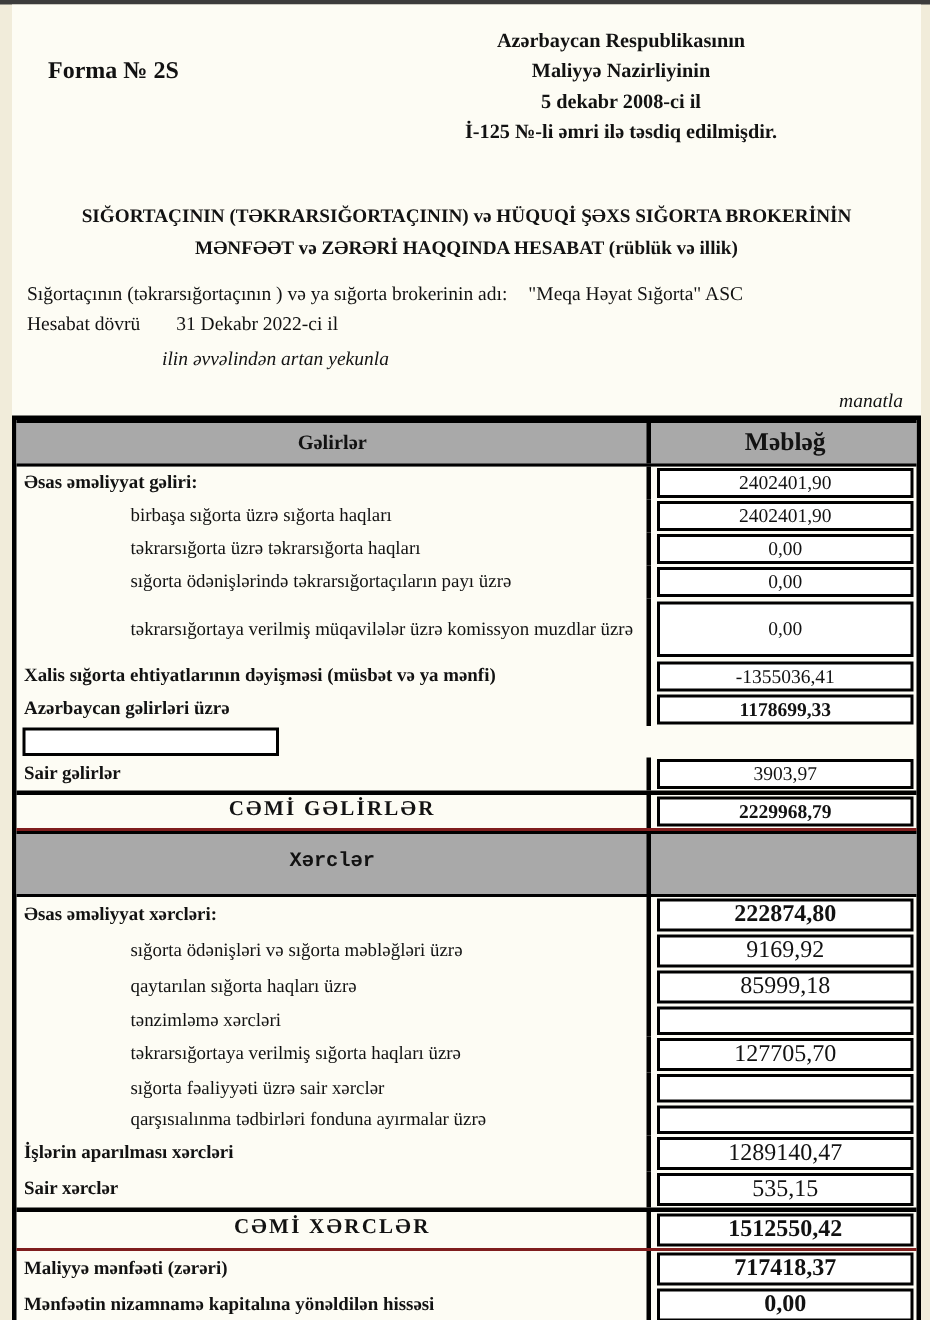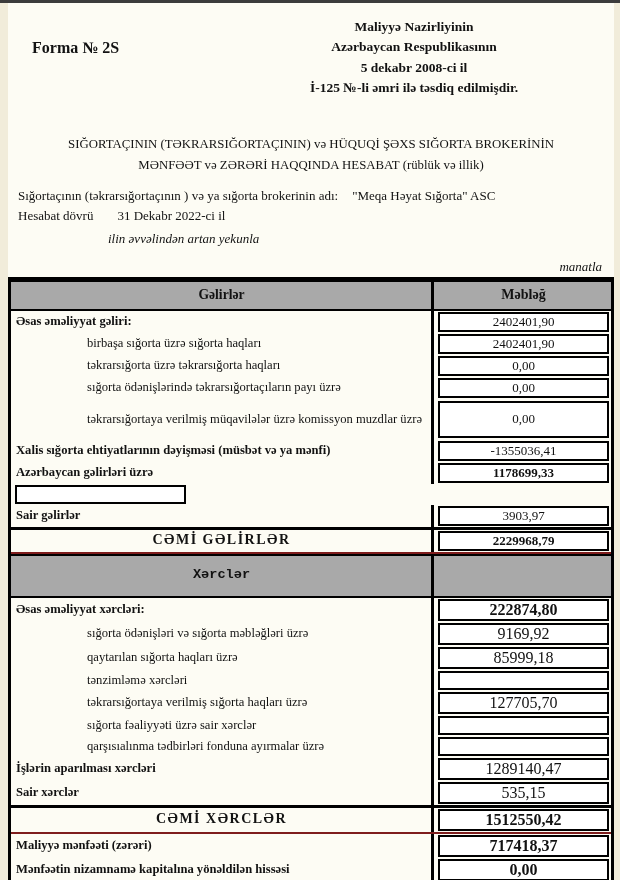--- a/index.html
+++ b/index.html
@@ -14,21 +14,21 @@
   .topline { position: absolute; top: 0; left: 0; right: 0; height: 3px; background: #3c3c3c; }
   .paper {
     position: absolute; top: 3px; left: 8px; right: 6px; bottom: 2px;
     background: #fdfcf4;
   }
   
   .top-header { display: flex; padding: 10px 4px 0 4px; }
   .form-number { margin: 26px 0 0 20px; font-weight: bold; font-size: 16px; white-space: nowrap; }
   .approval { margin-left: auto; width: 392px; text-align: center; font-weight: bold; font-size: 13.5px; line-height: 1.5; padding-top: 4px; }
   
-  .report-title { margin-top: 36px; text-align: center; font-weight: normal; font-size: 12.8px; line-height: 1.65; padding: 0 8px; }
+  .report-title { margin-top: 36px; text-align: center; font-weight: bold; font-size: 12.8px; line-height: 1.65; padding: 0 8px; }
   
   .info { margin-top: 10px; padding: 0 10px; font-size: 13px; line-height: 1.55; }
   .info .name { margin-left: 14px; }
   .info .period-value { margin-left: 24px; }
   .cumulative { font-style: italic; padding-left: 90px; font-size: 13px; margin-top: 2px; }
   .currency { font-style: italic; text-align: right; font-size: 13px; padding-right: 12px; margin-top: 10px; }
   
   .rtable { margin-top: 2px; border: 3px solid #000; background: #fdfcf4; }
   .trow { display: flex; align-items: stretch; }
   .cell-label {
@@ -50,40 +50,40 @@
   .vbox.lg { font-size: 16px; }
   .trow.data { min-height: 21px; }
   .trow.data.tall { min-height: 41px; }
   .trow.data.tall .cell-value { padding-top: 2px; padding-bottom: 2px; }
   .trow.header {
     background: #a9a9a9; min-height: 31px;
     border-top: 2px solid #000; border-bottom: 2px solid #000;
     font-weight: bold;
   }
   .trow.header .cell-label { font-size: 13.6px; }
-  .trow.header .cell-value { font-size: 14px; justify-content: center; text-align: center; border-radius: 10px; }
+  .trow.header .cell-value { font-size: 17px; justify-content: center; text-align: center; border-radius: 10px; }
   .trow.header.h2 { min-height: 44px; font-family: Liberation Mono, monospace; }
   .trow.total {
     min-height: 25px;
     border-top: 3px solid #000; border-bottom: 2px solid #7f1d1d;
   }
   .trow.total .cell-label { font-weight: bold; font-size: 14px; letter-spacing: 1.5px; }
 </style>
 </head>
 <body>
 
 <div class="topline"></div>
 
 <div class="paper">
 
   <div class="top-header">
     <div class="form-number">Forma № 2S</div>
     <div class="approval">
+      <div>Azərbaycan Respublikasının</div>
       <div>Maliyyə Nazirliyinin</div>
-      <div>Azərbaycan Respublikasının</div>
       <div>5 dekabr 2008-ci il</div>
       <div>İ-125 №-li əmri ilə təsdiq edilmişdir.</div>
     </div>
   </div>
 
   <div class="report-title">
     <div>SIĞORTAÇININ (TƏKRARSIĞORTAÇININ) və HÜQUQİ ŞƏXS SIĞORTA BROKERİNİN</div>
     <div>MƏNFƏƏT və ZƏRƏRİ HAQQINDA HESABAT (rüblük və illik)</div>
   </div>
 

